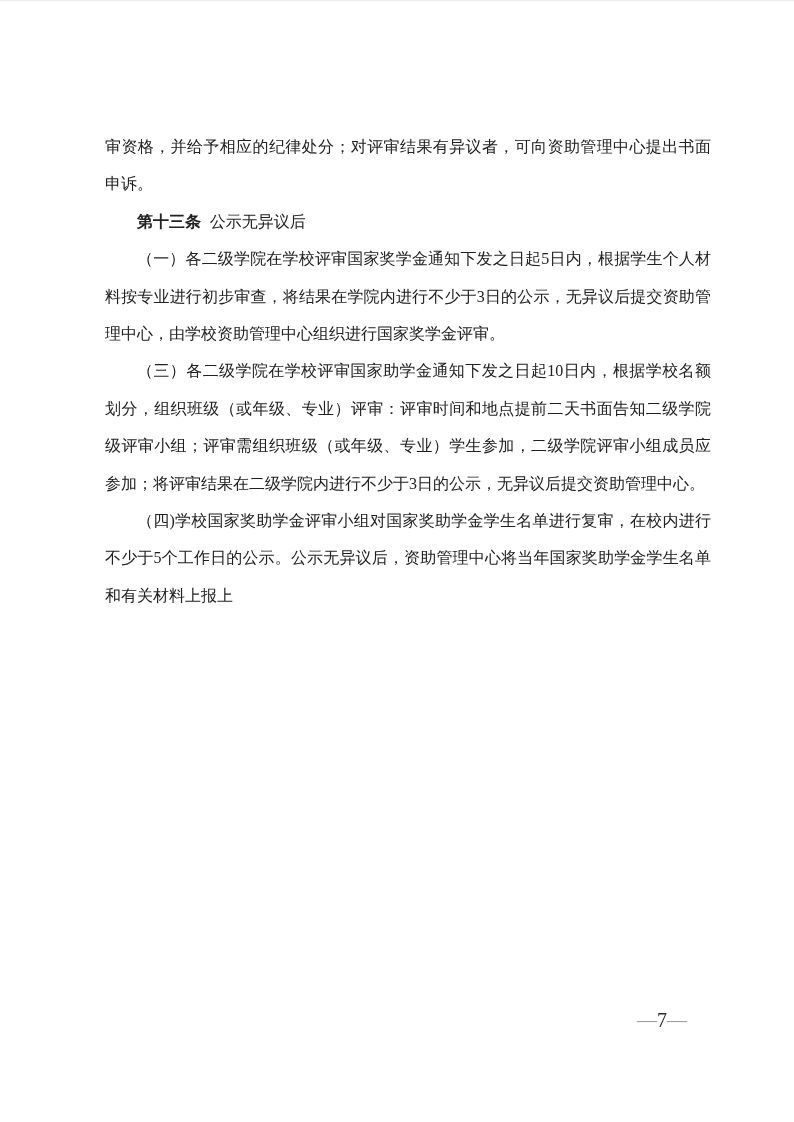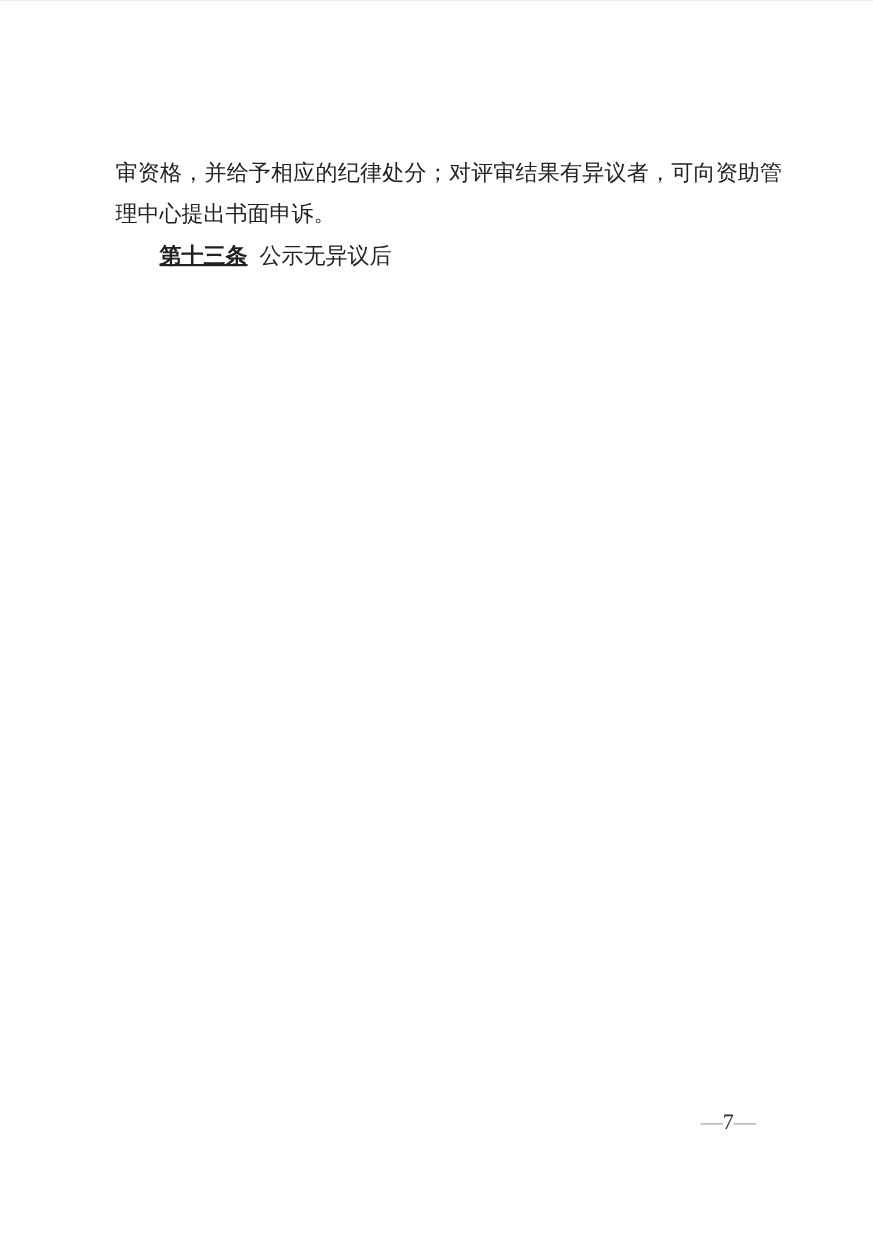--- a/index.html
+++ b/index.html
@@ -20,38 +20,37 @@
     position: absolute;
     top: 0;
     left: 0;
     width: 794px;
     height: 1px;
     background: #ededed;
   }
   .text-block {
     position: absolute;
     left: 105px;
-    top: 140px;
+    top: 128px;
     width: 606px;
-    font-size: 20px;
+    font-size: 16px;
     line-height: 37.4px;
     text-align: justify;
     text-justify: inter-ideograph;
   }
   .para {
     margin: 0;
     padding: 0;
     text-indent: 2em;
   }
   .para.no-indent {
     text-indent: 0;
   }
   .article-number {
     font-weight: bold;
-    text-decoration: underline;
   }
   .article-title {
     margin-left: 0.55em;
   }
   .page-number {
     position: absolute;
     left: 637px;
     top: 1006px;
     font-size: 20px;
     line-height: 28px;
@@ -70,21 +69,24 @@
 <div class="page">
 
   <div class="page-top-edge"></div>
 
   <div class="text-block">
 
     <p class="para no-indent">审资格，并给予相应的纪律处分；对评审结果有异议者，可向资助管理中心提出书面申诉。</p>
 
     <p class="para"><span class="article-number">第十三条</span><span class="article-title">公示无异议后</span></p>
 
+    <p class="para">（一）各二级学院在学校评审国家奖学金通知下发之日起5日内，根据学生个人材料按专业进行初步审查，将结果在学院内进行不少于3日的公示，无异议后提交资助管理中心，由学校资助管理中心组织进行国家奖学金评审。</p>
 
 
+    <p class="para">（三）各二级学院在学校评审国家助学金通知下发之日起10日内，根据学校名额划分，组织班级（或年级、专业）评审：评审时间和地点提前二天书面告知二级学院级评审小组；评审需组织班级（或年级、专业）学生参加，二级学院评审小组成员应参加；将评审结果在二级学院内进行不少于3日的公示，无异议后提交资助管理中心。</p>
 
+    <p class="para">（四)学校国家奖助学金评审小组对国家奖助学金学生名单进行复审，在校内进行不少于5个工作日的公示。公示无异议后，资助管理中心将当年国家奖助学金学生名单和有关材料上报上</p>
 
   </div>
 
   <div class="page-number"><span class="dash">—</span><span class="num">7</span><span class="dash">—</span></div>
 
 </div>
 
 </body></html>

